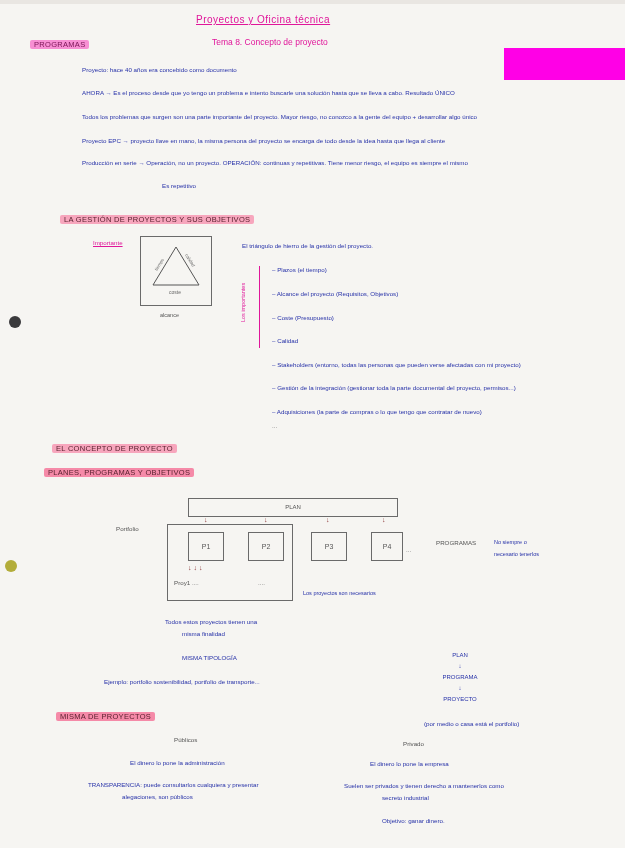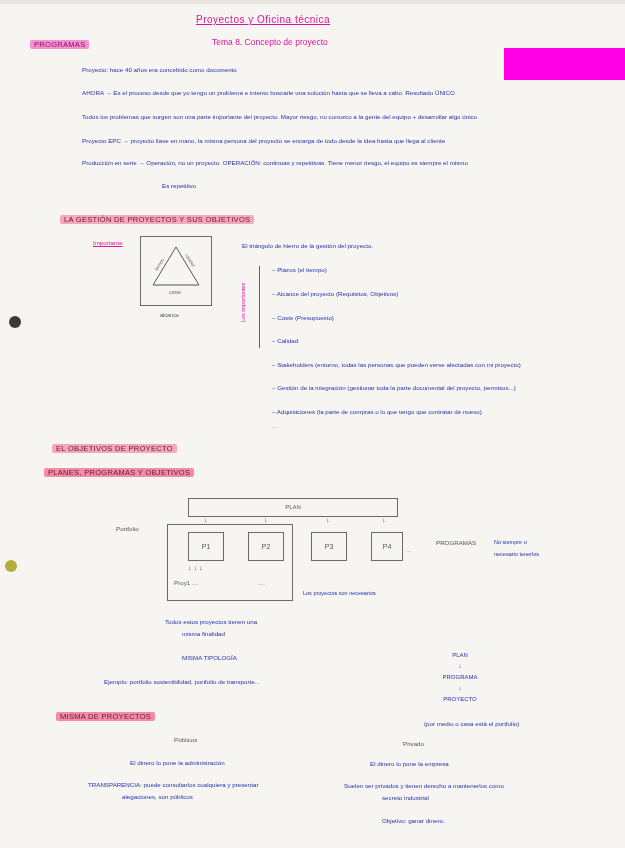--- a/index.html
+++ b/index.html
@@ -59,21 +59,21 @@
 
   <div class="abs blue t" style="left:272px;top:262px;">– <span>Plazos (el tiempo)</span></div>
   <div class="abs blue t" style="left:272px;top:286px;">– <span>Alcance del proyecto (Requisitos, Objetivos)</span></div>
   <div class="abs blue t" style="left:272px;top:310px;">– <span>Coste (Presupuesto)</span></div>
   <div class="abs blue t" style="left:272px;top:333px;">– <span>Calidad</span></div>
   <div class="abs blue t" style="left:272px;top:357px;">– <span>Stakeholders (entorno, todas las personas que pueden verse afectadas con mi proyecto)</span></div>
   <div class="abs blue t" style="left:272px;top:380px;">– <span>Gestión de la integración (gestionar toda la parte documental del proyecto, permisos...)</span></div>
   <div class="abs blue t" style="left:272px;top:404px;">– <span>Adquisiciones (la parte de compras o lo que tengo que contratar de nuevo)</span></div>
   <div class="abs dark t" style="left:272px;top:418px;">...</div>
 
-  <div class="abs hl" style="left:52px;top:440px;">EL OBJETIVOS DE PROYECTO</div>
+  <div class="abs hl" style="left:52px;top:440px;">EL CONCEPTO DE PROYECTO</div>
 
   <div class="abs hl" style="left:44px;top:464px;background:#f58aa8;">PLANES, PROGRAMAS Y OBJETIVOS</div>
 
   <div class="box" style="left:188px;top:494px;width:208px;height:17px;">
     <div class="ptext" style="line-height:17px;font-size:6px;">PLAN</div>
   </div>
 
   <div class="abs dark t" style="left:116px;top:521px;">Portfolio</div>
   <div class="box" style="left:167px;top:520px;width:124px;height:75px;"></div>
 

